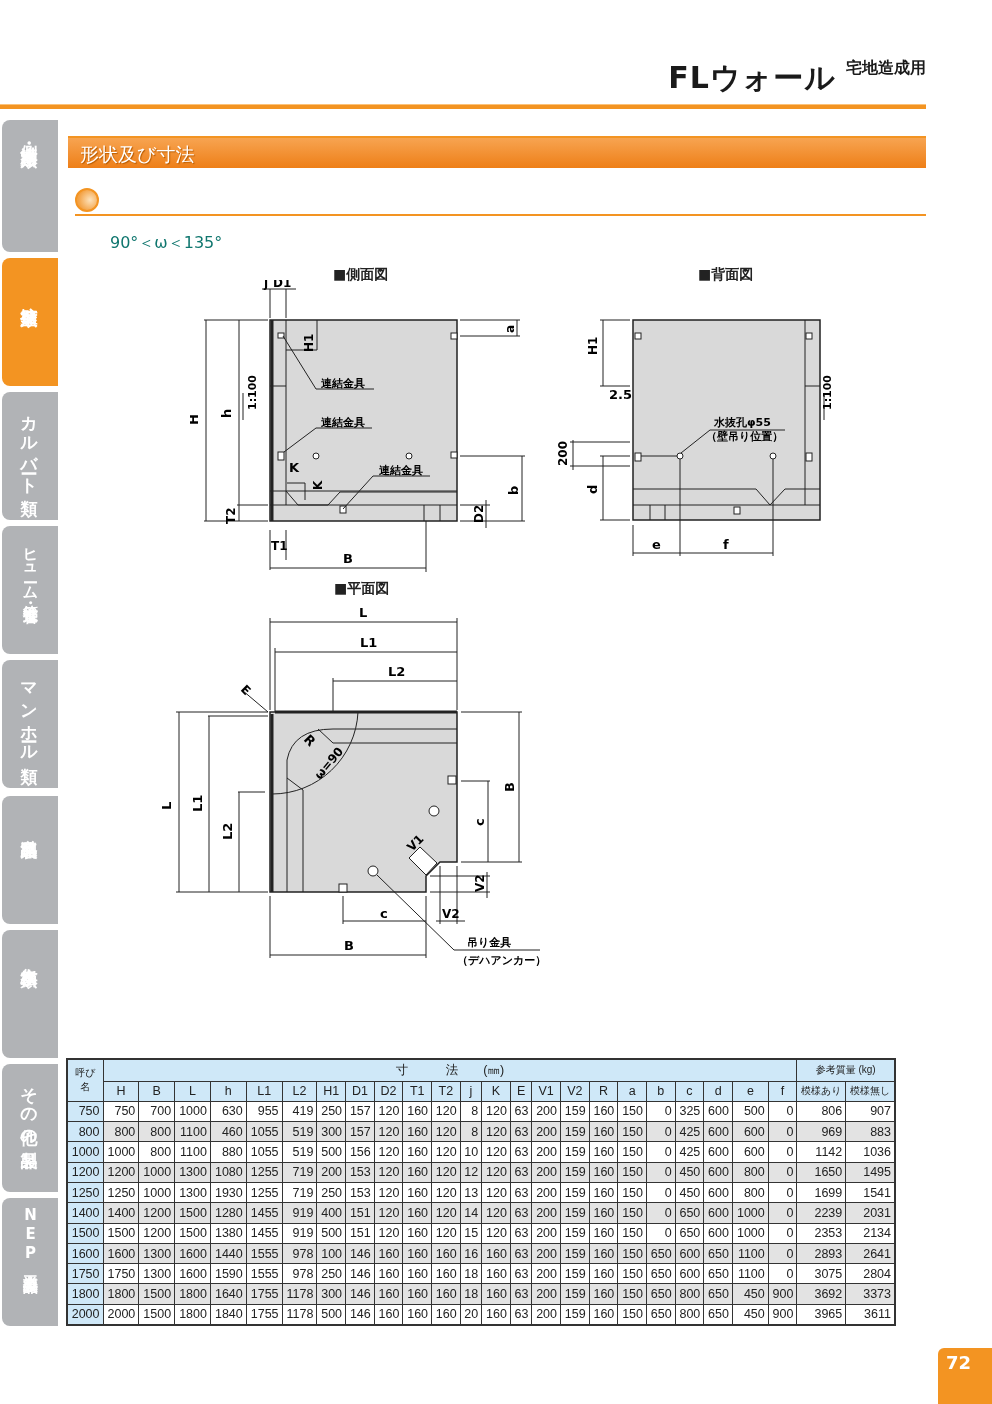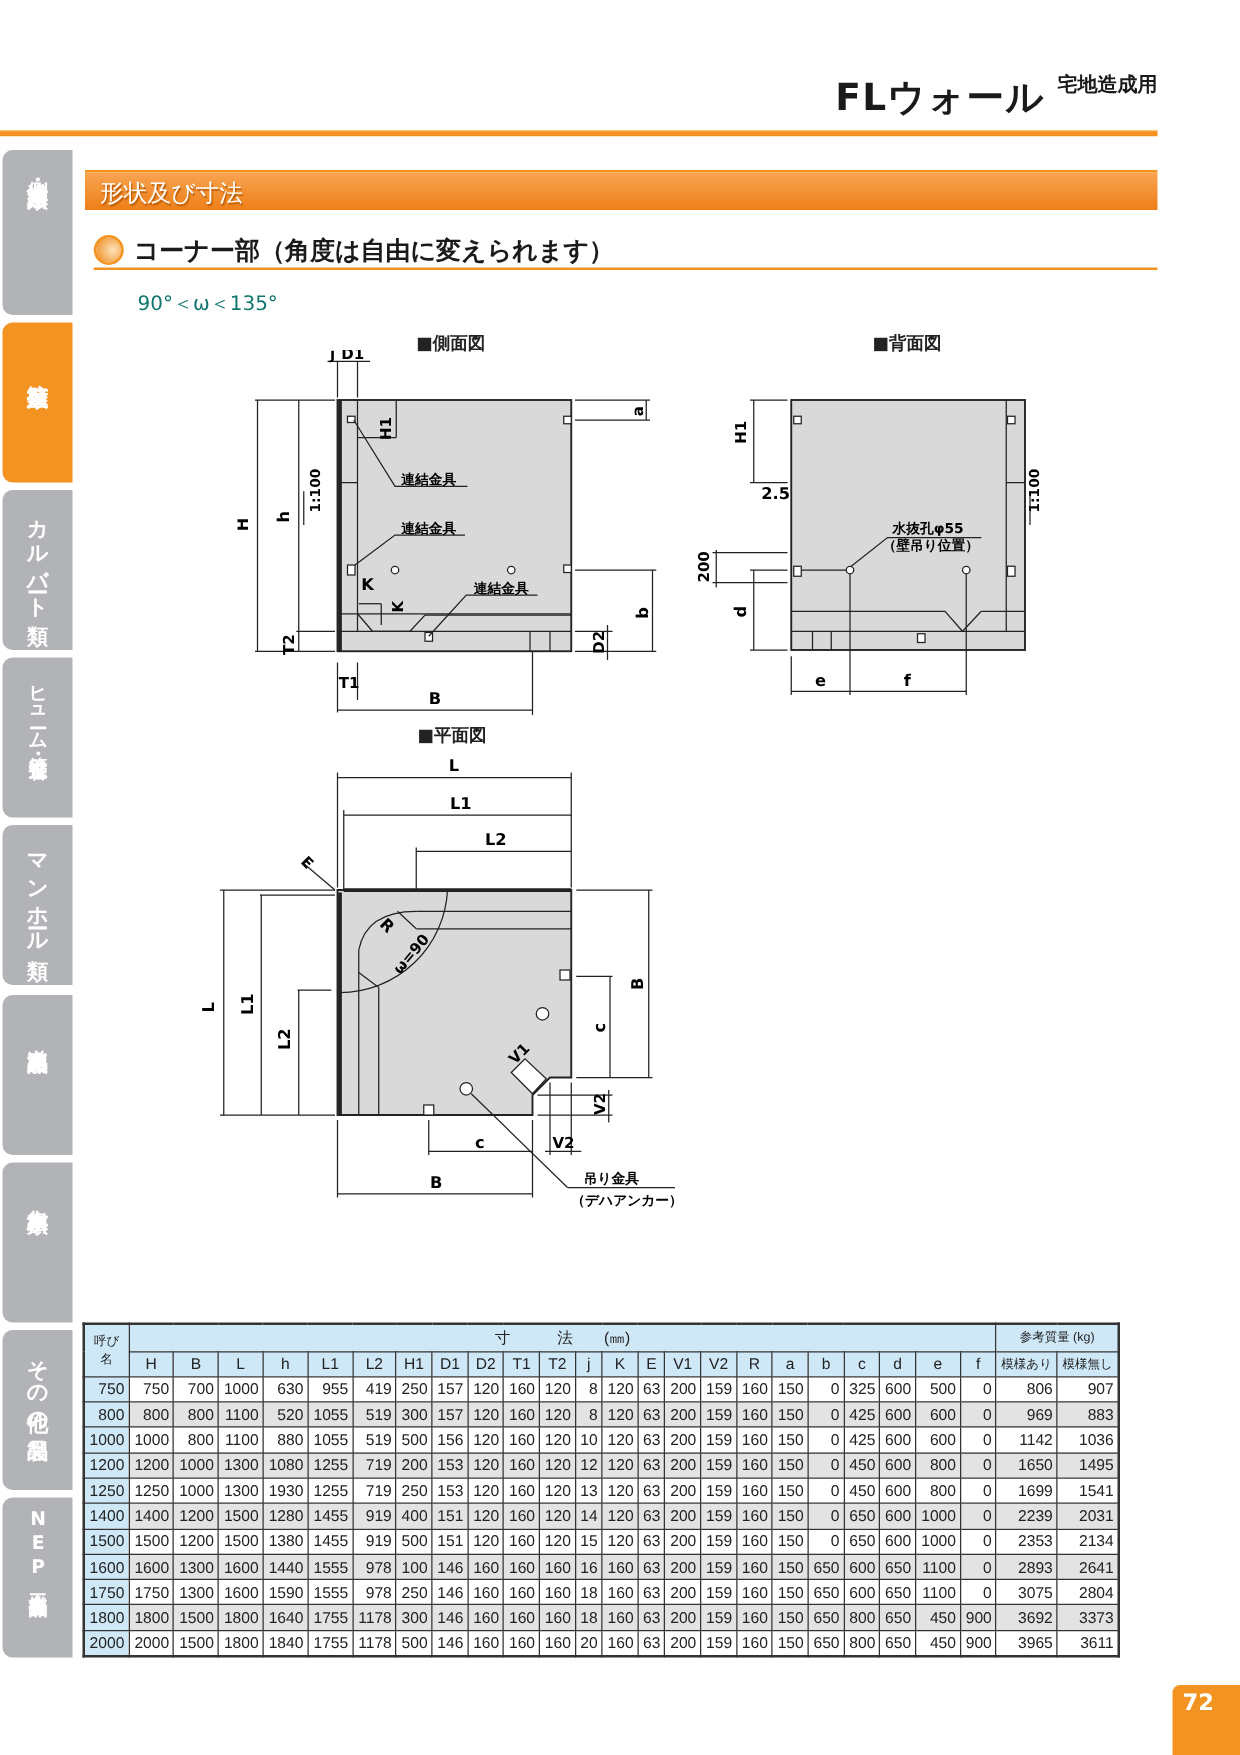--- a/index.html
+++ b/index.html
@@ -47,21 +47,20 @@
   <span class="sub">宅地造成用</span>
 </div>
 <div class="title-rule"></div>
 
 <div class="section-bar">
   <span>形状及び寸法</span>
 </div>
 
 <div class="subhead">
   <div class="bullet"></div>
-  <span class="text">コーナー部（角度は自由に変えられます）</span>
 </div>
 <div class="angle-note">90°＜ω＜135°</div>
 
 <div class="side-tab" style="top:120px;height:132px;">
     <span>側溝・水路類</span>
   </div>
 <div class="side-tab active" style="top:258px;height:128px;padding-top:36px;">
     <span>擁壁類</span>
   </div>
 <div class="side-tab" style="top:392px;height:128px;">
@@ -342,21 +341,21 @@
         <td>500</td>
         <td>0</td>
         <td>806</td>
         <td>907</td>
       </tr>
       <tr>
         <td class="name">800</td>
         <td>800</td>
         <td>800</td>
         <td>1100</td>
-        <td>520</td>
+        <td>460</td>
         <td>1055</td>
         <td>519</td>
         <td>300</td>
         <td>157</td>
         <td>120</td>
         <td>160</td>
         <td>120</td>
         <td>8</td>
         <td>120</td>
         <td>63</td>

